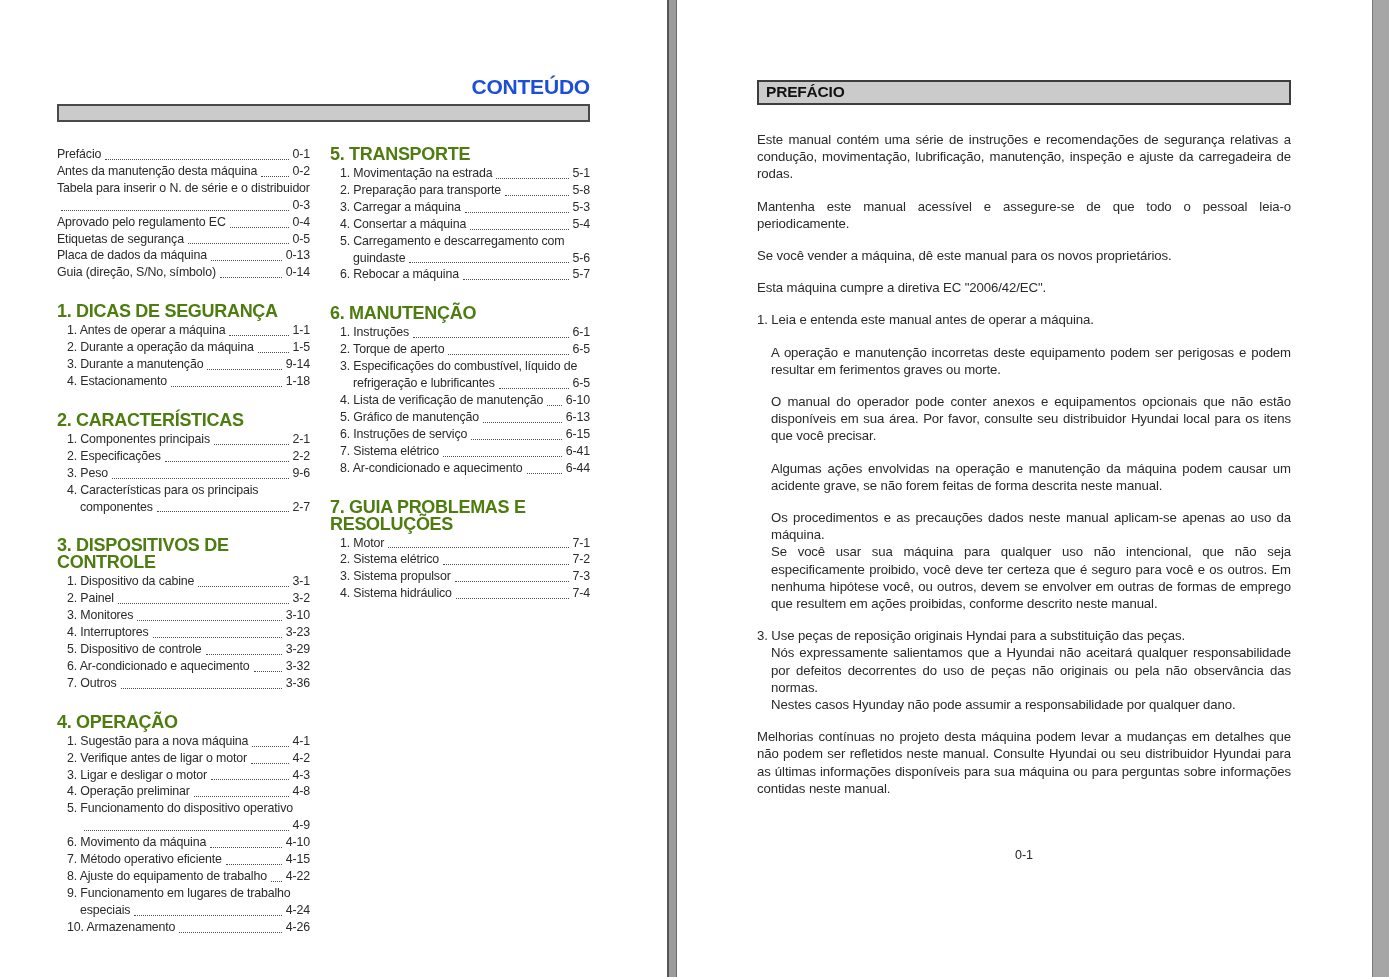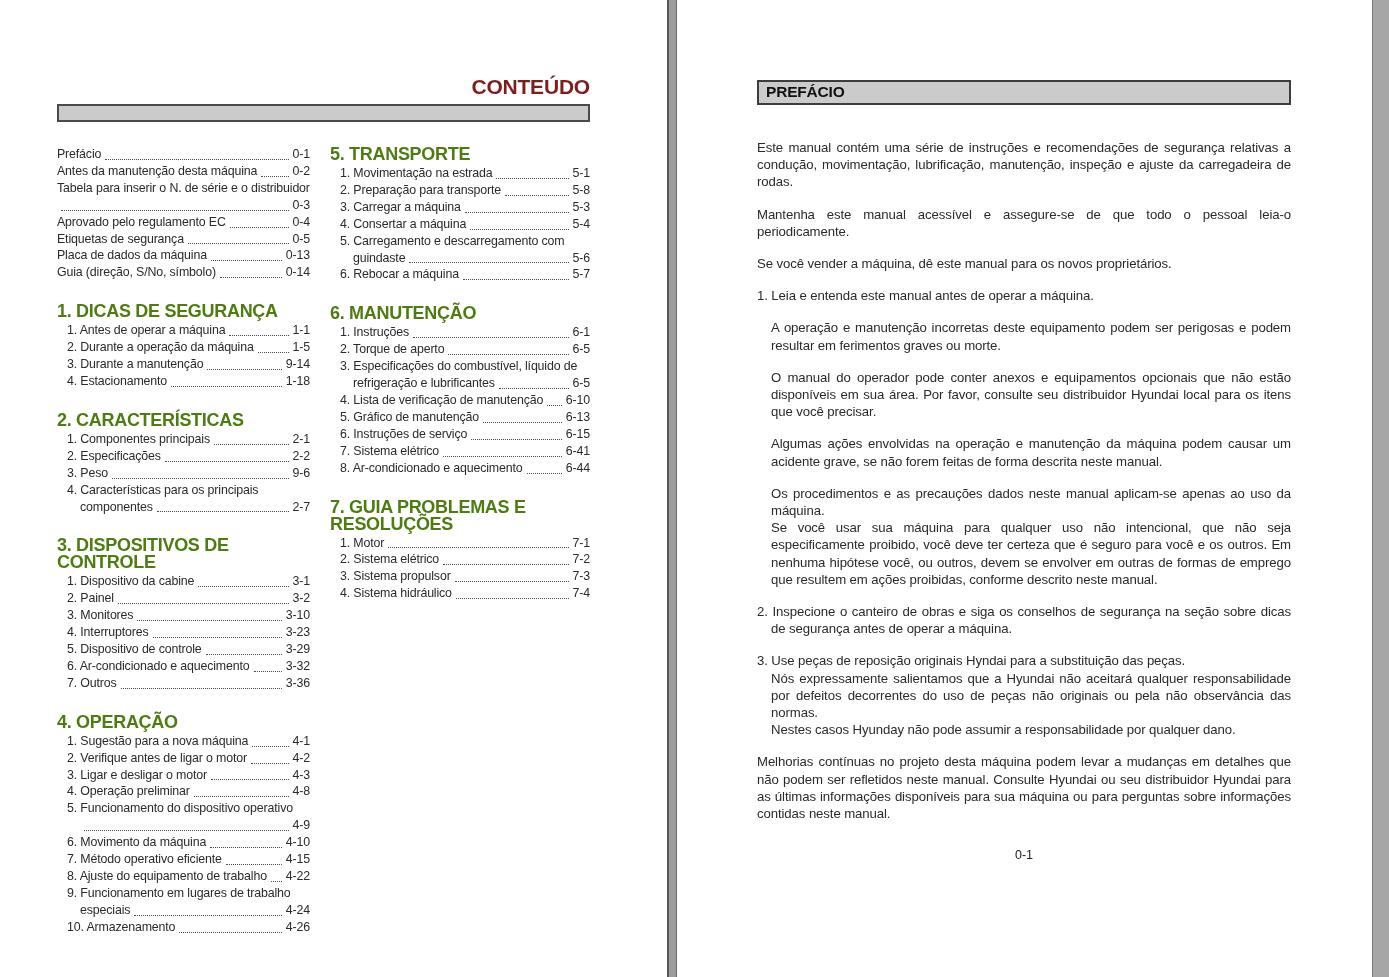--- a/index.html
+++ b/index.html
@@ -6,41 +6,41 @@
   html,body { background:#fff; }
   body { font-family:"Liberation Sans", "DejaVu Sans", sans-serif; }
   #app { position:relative; width:1389px; height:977px; background:#ffffff; overflow:hidden; color:#2a2a2a; }
 
   
   .divider { position:absolute; left:667px; top:0; width:10px; height:977px; background:#9c9c9c; border-left:2px solid #565656; border-right:1px solid #6b6b6b; }
   .right-band { position:absolute; left:1372px; top:0; width:17px; height:977px; background:#a6a6a6; border-left:1px solid #7a7a7a; }
 
   
   .left-page { position:absolute; left:57px; top:76px; width:533px; }
-  .toc-title { text-align:right; font-weight:bold; font-size:21px; line-height:22px; color:#7f1d1d; letter-spacing:-0.2px; }
+  .toc-title { text-align:right; font-weight:bold; font-size:21px; line-height:22px; color:#1d4ed8; letter-spacing:-0.2px; }
   .toc-bar { margin-top:6px; height:18px; background:#cbcbcb; border:2px solid #4a4a4a; }
   .toc-columns { display:flex; margin-top:24px; }
   .toc-col { font-size:12.4px; line-height:16.9px; letter-spacing:-0.15px; }
   .toc-col-1 { width:253px; margin-right:20px; flex:none; }
   .toc-col-2 { width:260px; flex:none; }
   .toc-block { margin-top:22px; }
   .toc-col .toc-block:first-child { margin-top:0; }
   .toc-heading { font-weight:bold; font-size:18px; line-height:17px; color:#4d7c0f; margin-bottom:2px; letter-spacing:-0.3px; }
   .toc-row { display:flex; align-items:flex-end; }
   .toc-row.ind { padding-left:10px; }
   .toc-row.hang { padding-left:23px; }
   .toc-text { white-space:nowrap; }
   .toc-leader { flex:1 1 auto; min-width:8px; border-bottom:1.5px dotted #4d4d4d; margin:0 4px 3px 4px; }
   .toc-page { white-space:nowrap; }
 
   
   .right-page { position:absolute; left:757px; top:80px; width:534px; }
   .prefacio-bar { background:#cbcbcb; border:2px solid #3d3d3d; padding:1px 7px 2px 7px; }
   .prefacio-bar span { font-weight:bold; font-size:15.5px; color:#111; letter-spacing:-0.2px; }
-  .body-text { margin-top:34px; font-size:13.2px; line-height:17.2px; text-align:justify; letter-spacing:-0.1px; }
+  .body-text { margin-top:26px; font-size:13.2px; line-height:17.2px; text-align:justify; letter-spacing:-0.1px; }
   .para { margin-bottom:15px; }
   .para.num { padding-left:14px; }
   .para.num .seg:first-child { text-indent:-14px; }
   .para.sub { padding-left:14px; }
   .page-num { position:absolute; left:757px; top:848px; width:534px; text-align:center; font-size:12.5px; color:#222; }
 </style>
 </head>
 <body>
 
 <div id="app">
@@ -356,38 +356,38 @@
     <div class="body-text">
         <div class="para plain">
           <div class="seg">Este manual contém uma série de instruções e recomendações de segurança relativas a condução, movimentação, lubrificação, manutenção, inspeção e ajuste da carregadeira de rodas.</div>
         </div>
         <div class="para plain">
           <div class="seg">Mantenha este manual acessível e assegure-se de que  todo o pessoal leia-o periodicamente.</div>
         </div>
         <div class="para plain">
           <div class="seg">Se você vender a máquina, dê este manual para os novos proprietários.</div>
         </div>
+        <div class="para plain">
+          <div class="seg">Esta máquina cumpre a diretiva EC "2006/42/EC".</div>
+        </div>
         <div class="para num">
           <div class="seg">1. Leia e entenda este manual antes de operar a máquina.</div>
         </div>
         <div class="para sub">
           <div class="seg">A operação e manutenção incorretas deste equipamento podem ser perigosas e podem resultar em ferimentos graves ou morte.</div>
         </div>
         <div class="para sub">
           <div class="seg">O manual do operador pode conter anexos e equipamentos opcionais que não estão disponíveis em sua área.   Por favor, consulte seu distribuidor Hyundai local para os itens que você precisar.</div>
         </div>
         <div class="para sub">
           <div class="seg">Algumas ações envolvidas na operação e manutenção da máquina podem causar um acidente grave, se não forem feitas de forma descrita neste manual.</div>
         </div>
         <div class="para sub">
           <div class="seg">Os procedimentos e as precauções dados neste manual aplicam-se apenas ao uso da máquina.</div>
           <div class="seg">Se você usar sua máquina para qualquer uso não intencional, que não seja especificamente proibido, você deve ter certeza que é seguro para você e os outros.  Em nenhuma hipótese você, ou outros, devem se envolver em outras de formas de emprego que resultem em ações proibidas, conforme descrito neste manual.</div>
-        </div>
-        <div class="para num">
-          <div class="seg">2. Inspecione o canteiro de obras e siga os conselhos de segurança na seção sobre dicas de segurança antes de operar a máquina.</div>
         </div>
         <div class="para num">
           <div class="seg">3. Use peças de reposição originais Hyndai para a substituição das peças.</div>
           <div class="seg">Nós expressamente salientamos que a Hyundai não aceitará qualquer responsabilidade por defeitos decorrentes do uso de peças não originais ou  pela não observância das normas.</div>
           <div class="seg">Nestes casos Hyunday não pode assumir a responsabilidade por qualquer dano.</div>
         </div>
         <div class="para plain">
           <div class="seg">Melhorias contínuas no projeto desta máquina podem levar a mudanças em detalhes que não podem ser refletidos neste manual.  Consulte Hyundai ou seu distribuidor Hyundai para as últimas informações disponíveis para sua máquina ou para perguntas sobre informações contidas neste manual.</div>
         </div>
       </div>

